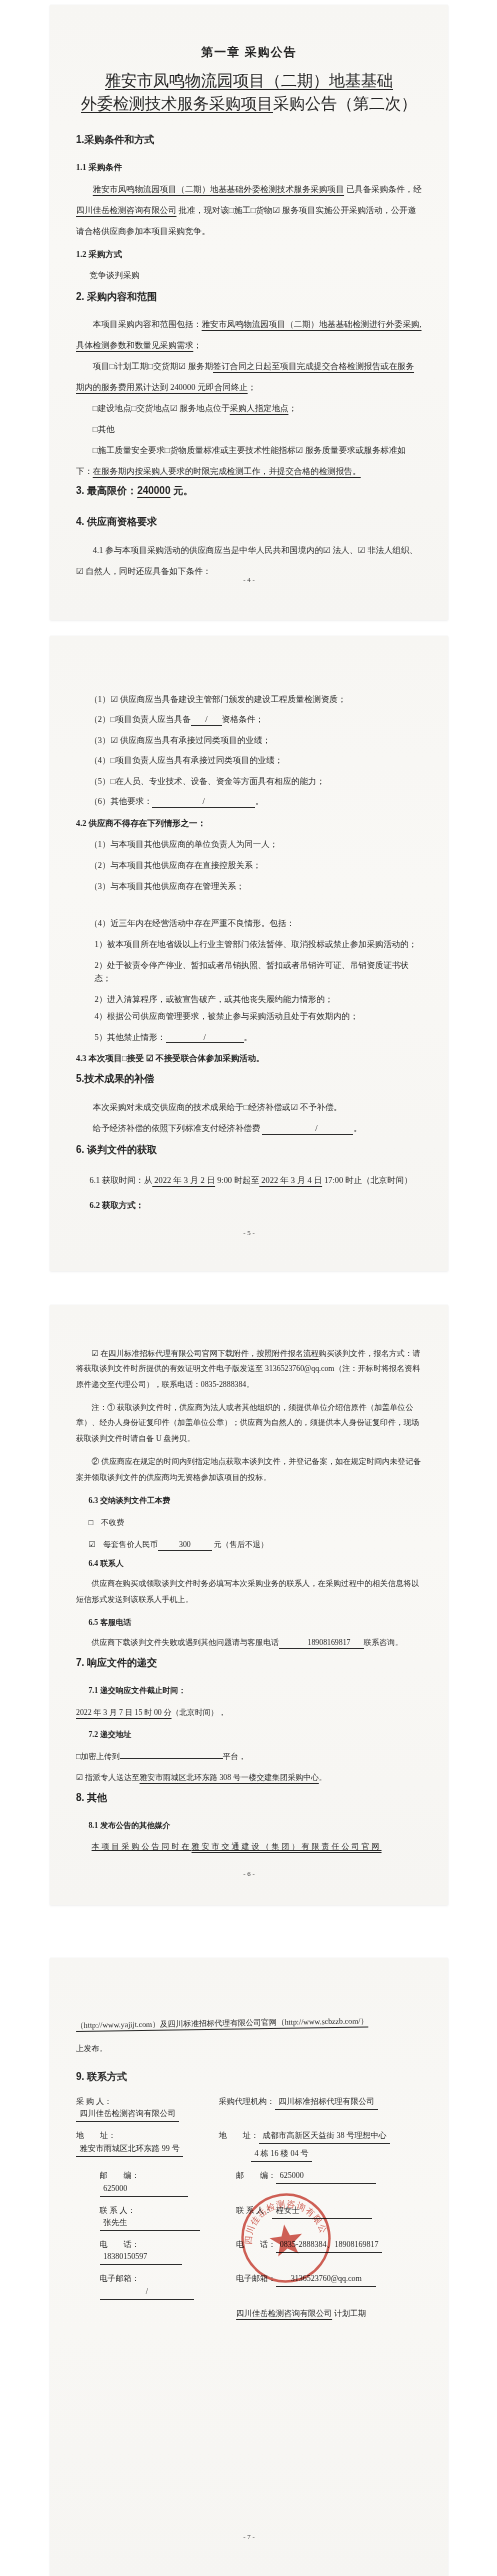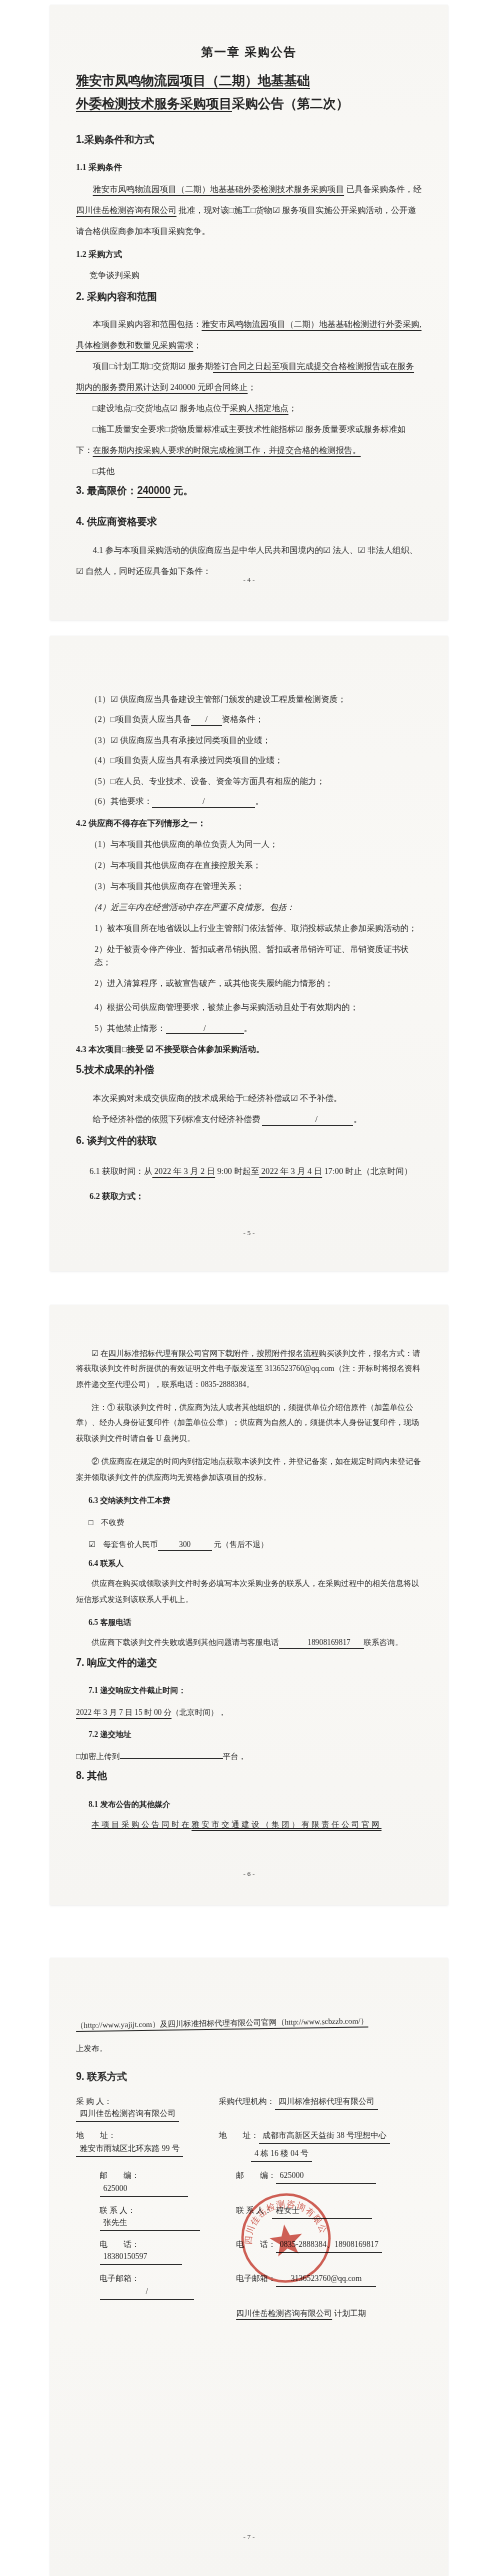--- a/index.html
+++ b/index.html
@@ -10,21 +10,21 @@
   }
   .page{
     position:relative;width:398px;margin:0 auto;box-sizing:border-box;
     background:linear-gradient(180deg,#f7f6f3 0%,#f9f8f5 40%,#f6f5f2 100%);
     box-shadow:0 0 1.2px rgba(0,0,0,.08), 0 0.6px 2.5px rgba(0,0,0,.05);
     padding:0 26px;
   }
   .page p{margin:0;}
   .pageno{position:absolute;left:0;right:0;text-align:center;font-size:6.8px;color:#3a3a3a;}
   .chapter{font-family:"Liberation Sans","DejaVu Sans",sans-serif;font-weight:bold;font-size:11.8px;text-align:center;letter-spacing:1.2px;}
-  .doc-title{font-family:"Liberation Sans","DejaVu Sans",sans-serif;font-weight:bold;font-size:13px;line-height:23px;}
+  .doc-title{font-family:"Liberation Sans","DejaVu Sans",sans-serif;font-weight:normal;font-size:16px;text-align:center;line-height:23px;}
   .u{text-decoration:underline;text-underline-offset:2.5px;text-decoration-thickness:0.6px;}
   .hx{font-family:"Liberation Sans","DejaVu Sans",sans-serif;font-weight:bold;font-size:10px;line-height:13.7px;}
   .sub{font-weight:bold;}
   .body1{font-size:8.4px;line-height:21px;}
   .body2{font-size:8.4px;line-height:13px;}
   .body3{font-size:7.8px;line-height:15.6px;}
   .ind{text-indent:2em;}
   .ind1{padding-left:1.6em;}
   .ind2{padding-left:2.2em;}
   .blank{display:inline-block;border-bottom:0.6px solid #2d2d2d;text-align:center;padding:0 5px;line-height:1.15;}
@@ -54,24 +54,24 @@
   <p class="hx" style="margin-top:7.5px;">2. 采购内容和范围</p>
   <p class="body1 ind" style="margin-top:10px;">
     <span>本项目采购内容和范围包括：</span><span class="u">雅安市凤鸣物流园项目（二期）地基基础检测进行外委采购,具体检测参数和数量见采购需求</span><span>；</span>
   </p>
   <p class="body1 ind">
     <span>项目□计划工期□交货期☑ 服务期</span><span class="u">签订合同之日起至项目完成提交合格检测报告或在服务期内的服务费用累计达到 240000 元即合同终止</span><span>；</span>
   </p>
   <p class="body1 ind">
     <span>□建设地点□交货地点☑ 服务地点位于</span><span class="u">采购人指定地点</span><span>；</span>
   </p>
+  <p class="body1 ind">□其他</p>
   <p class="body1 ind">
     <span>□施工质量安全要求□货物质量标准或主要技术性能指标☑ 服务质量要求或服务标准如下：</span><span class="u">在服务期内按采购人要求的时限完成检测工作，并提交合格的检测报告。</span>
   </p>
-  <p class="body1 ind">□其他</p>
 
   <p class="hx" style="margin-top:2.5px;">
     <span>3. 最高限价：</span><span class="u">240000</span><span> 元。</span>
   </p>
   <p class="hx" style="margin-top:17.4px;">4. 供应商资格要求</p>
   <p class="body1 ind" style="margin-top:11.2px;">4.1 参与本项目采购活动的供应商应当是中华人民共和国境内的☑ 法人、☑ 非法人组织、☑ 自然人，同时还应具备如下条件：</p>
   <p class="pageno" style="bottom:37px;">- 4 -</p>
 </div>
 
 <div class="page" style="height:635px;margin-top:15.6px;padding-top:57px;">
@@ -82,25 +82,25 @@
   <p class="body2 ind1" style="margin-top:7.5px;">（3）☑ 供应商应当具有承接过同类项目的业绩；</p>
   <p class="body2 ind1" style="margin-top:7.5px;">（4）□项目负责人应当具有承接过同类项目的业绩；</p>
   <p class="body2 ind1" style="margin-top:7.5px;">（5）□在人员、专业技术、设备、资金等方面具有相应的能力；</p>
   <p class="body2 ind1" style="margin-top:7.5px;">
     <span>（6）其他要求：</span><span class="blank" style="min-width:93px;">/</span><span>。</span>
   </p>
   <p class="body2 sub" style="margin-top:8.7px;">4.2 供应商不得存在下列情形之一：</p>
   <p class="body2 ind1" style="margin-top:8px;">（1）与本项目其他供应商的单位负责人为同一人；</p>
   <p class="body2 ind1" style="margin-top:8px;">（2）与本项目其他供应商存在直接控股关系；</p>
   <p class="body2 ind1" style="margin-top:8px;">（3）与本项目其他供应商存在管理关系；</p>
-  <p class="body2 ind1" style="margin-top:8px;font-style:italic;">（4）近三年内在经营活动中存在严重不良情形。包括：</p>
+  <p class="body2 ind1" style="margin-top:24px;">（4）近三年内在经营活动中存在严重不良情形。包括：</p>
   <p class="body2 ind2" style="margin-top:8px;">1）被本项目所在地省级以上行业主管部门依法暂停、取消投标或禁止参加采购活动的；</p>
   <p class="body2 ind2" style="margin-top:8px;">2）处于被责令停产停业、暂扣或者吊销执照、暂扣或者吊销许可证、吊销资质证书状态；</p>
   <p class="body2 ind2" style="margin-top:8px;">2）进入清算程序，或被宣告破产，或其他丧失履约能力情形的；</p>
-  <p class="body2 ind2" style="margin-top:11px;">4）根据公司供应商管理要求，被禁止参与采购活动且处于有效期内的；</p>
+  <p class="body2 ind2" style="margin-top:4px;">4）根据公司供应商管理要求，被禁止参与采购活动且处于有效期内的；</p>
   <p class="body2 ind2" style="margin-top:8px;">
     <span>5）其他禁止情形：</span><span class="blank" style="min-width:68px;">/</span><span>。</span>
   </p>
   <p class="body2 sub" style="margin-top:8.7px;">4.3 本次项目□接受 ☑ 不接受联合体参加采购活动。</p>
   <p class="hx" style="margin-top:6.2px;">5.技术成果的补偿</p>
   <p class="body2 ind" style="margin-top:16px;">本次采购对未成交供应商的技术成果给于□经济补偿或☑ 不予补偿。</p>
   <p class="body2 ind" style="margin-top:8px;">
     <span>给予经济补偿的依照下列标准支付经济补偿费 </span><span class="blank" style="min-width:81px;">/</span><span>。</span>
   </p>
   <p class="hx" style="margin-top:7.5px;">6. 谈判文件的获取</p>
@@ -129,20 +129,23 @@
     <span>供应商下载谈判文件失败或遇到其他问题请与客服电话</span><span class="blank" style="min-width:75px;">18908169817</span><span>联系咨询。</span>
   </p>
   <p class="hx" style="margin-top:5px;">7. 响应文件的递交</p>
   <p class="body3 sub ind1" style="margin-top:13.7px;">7.1 递交响应文件截止时间：</p>
   <p class="body3" style="margin-top:6.2px;">
     <span class="u">2022 年 3 月 7 日 15 时 00 分</span><span>（北京时间），</span>
   </p>
   <p class="body3 sub ind1" style="margin-top:6.2px;">7.2 递交地址</p>
   <p class="body3" style="margin-top:6.2px;">
     <span>□加密上传到</span><span class="blank" style="min-width:93px;"></span><span>平台，</span>
+  </p>
+  <p class="body3" style="margin-top:6.2px;">
+    <span>☑ 指派专人送达至</span><span class="u">雅安市雨城区北环东路 308 号一楼交建集团采购中心</span><span>。</span>
   </p>
   <p class="hx" style="margin-top:5px;">8. 其他</p>
   <p class="body3 sub ind1" style="margin-top:13.7px;">8.1 发布公告的其他媒介</p>
   <p class="body3 ind spread" style="margin-top:5px;text-decoration:underline;">
     <span>本项目采购公告同时在</span><span class="u">雅安市交通建设（集团）有限责任公司官网</span>
   </p>
   <p class="pageno" style="bottom:28px;">- 6 -</p>
 </div>
 
 <div class="page" style="height:618px;margin-top:53px;padding-top:60px;">

